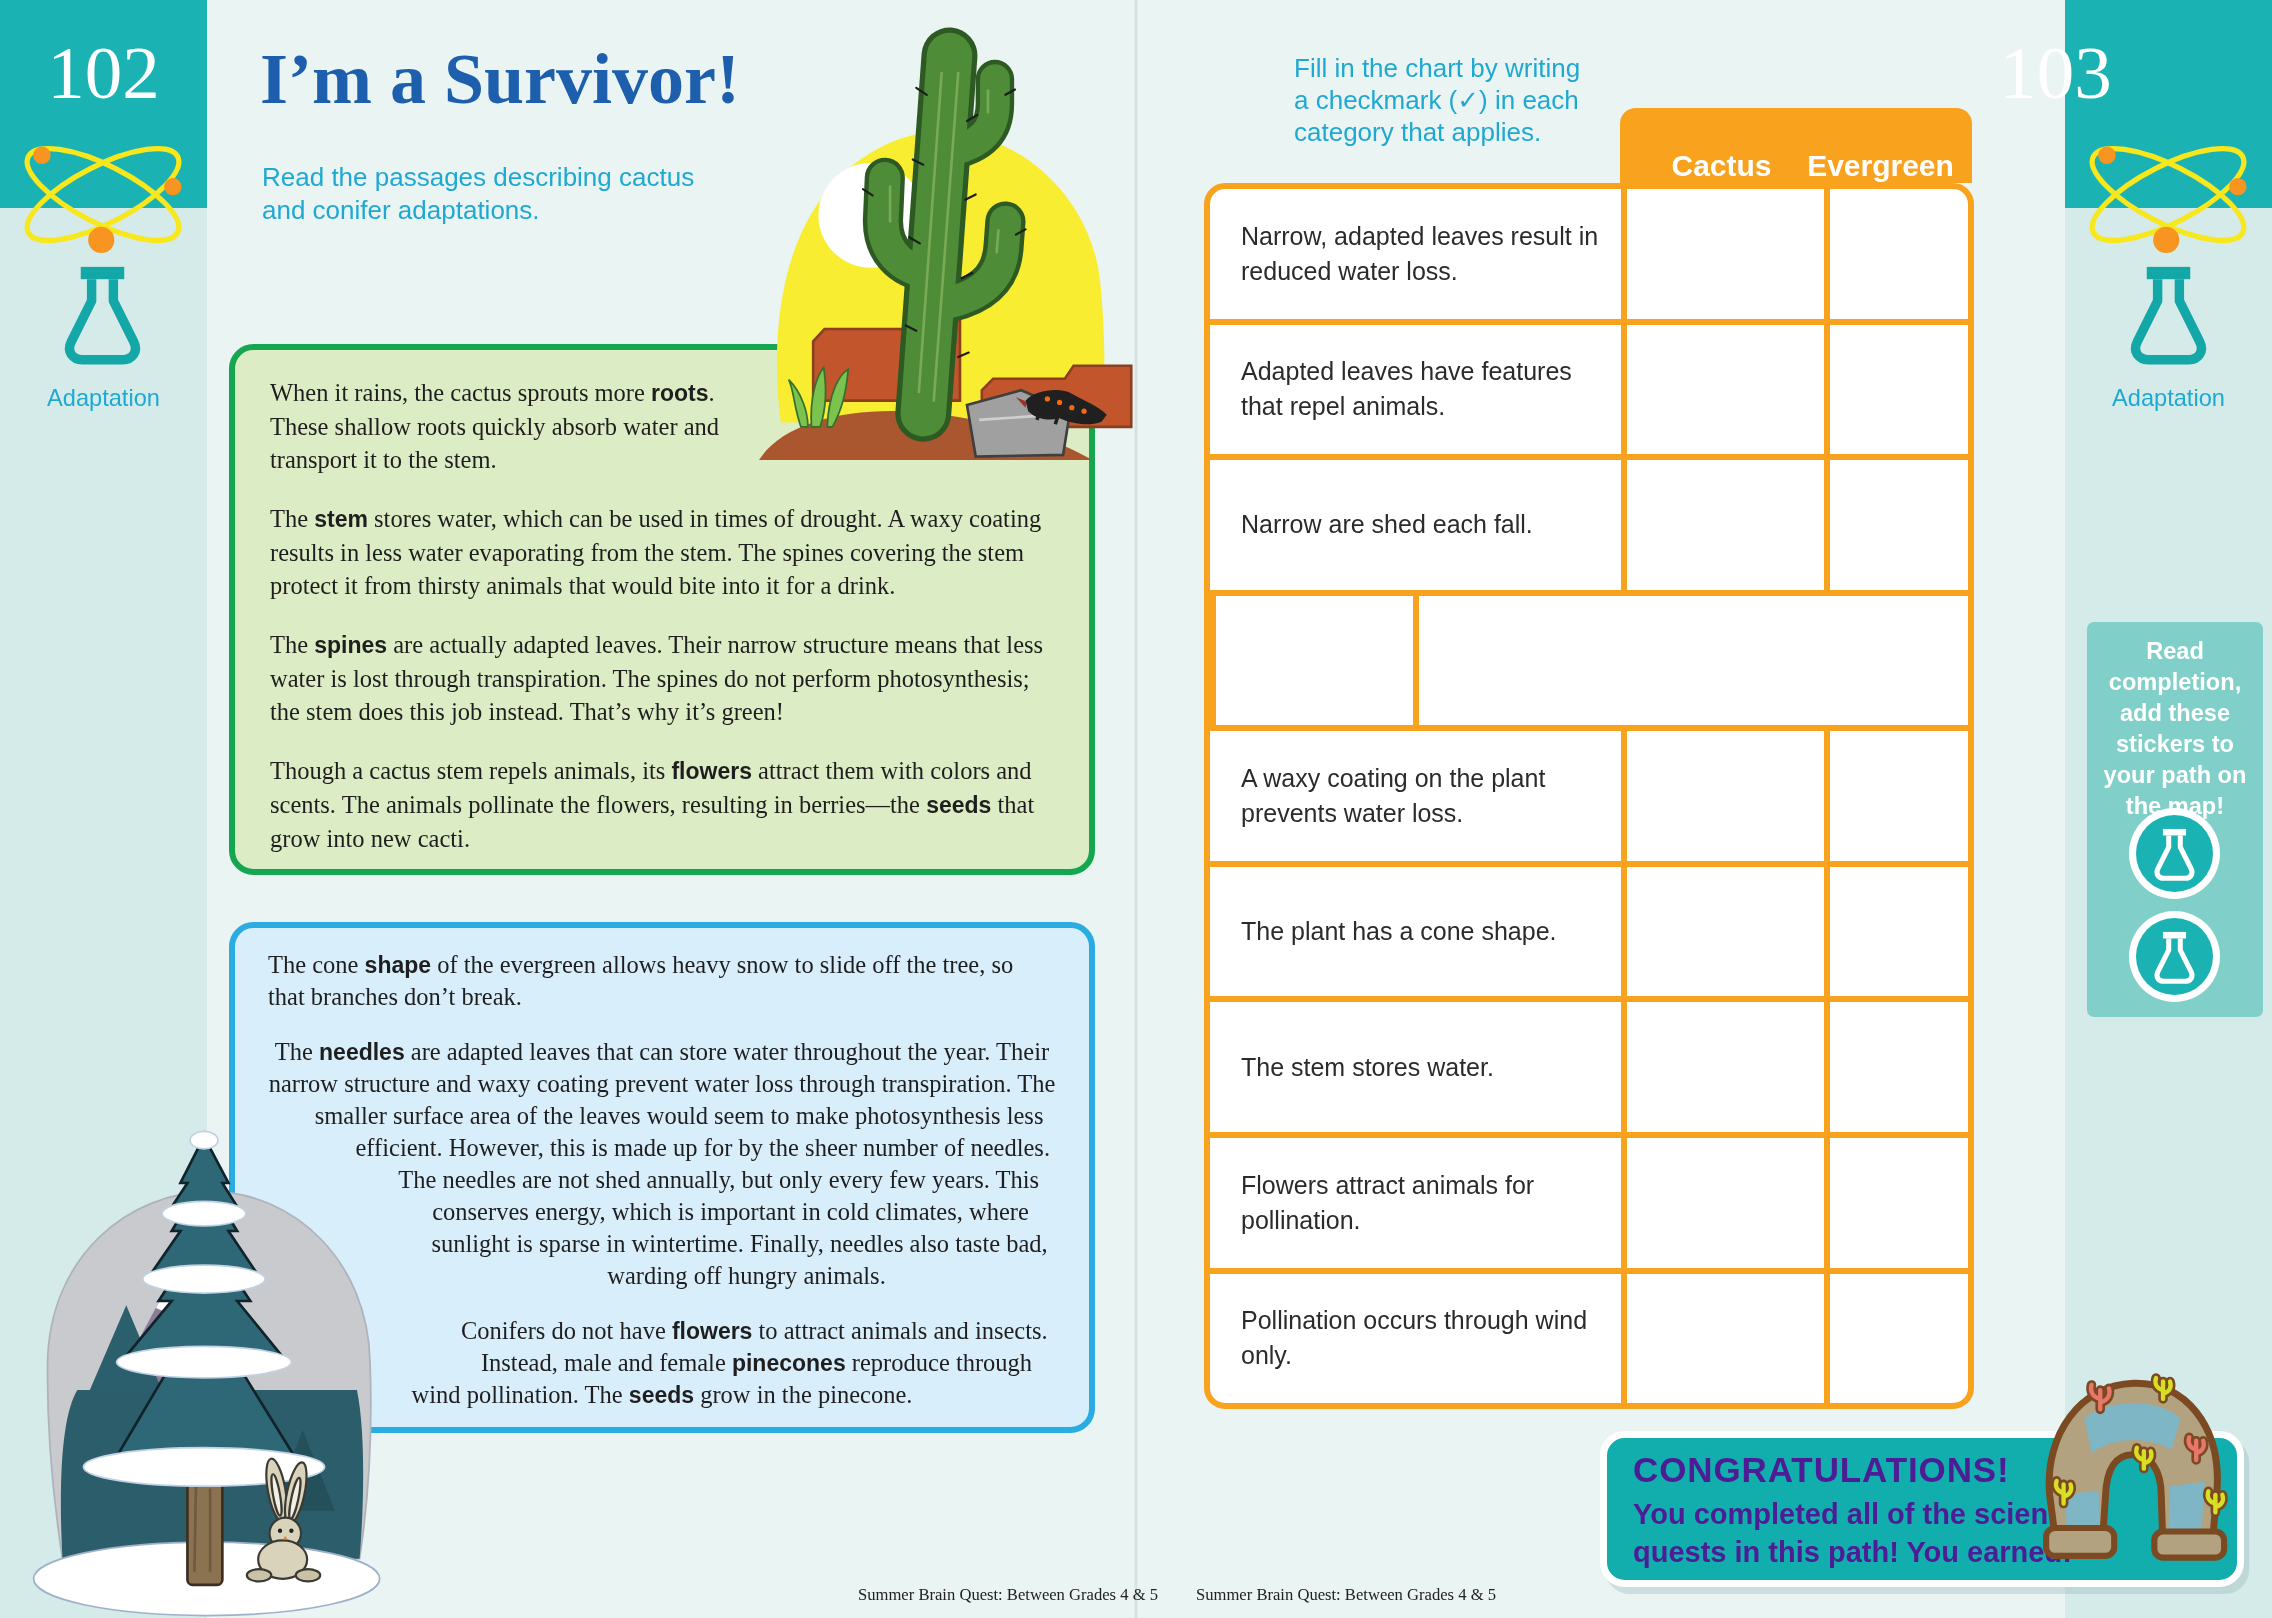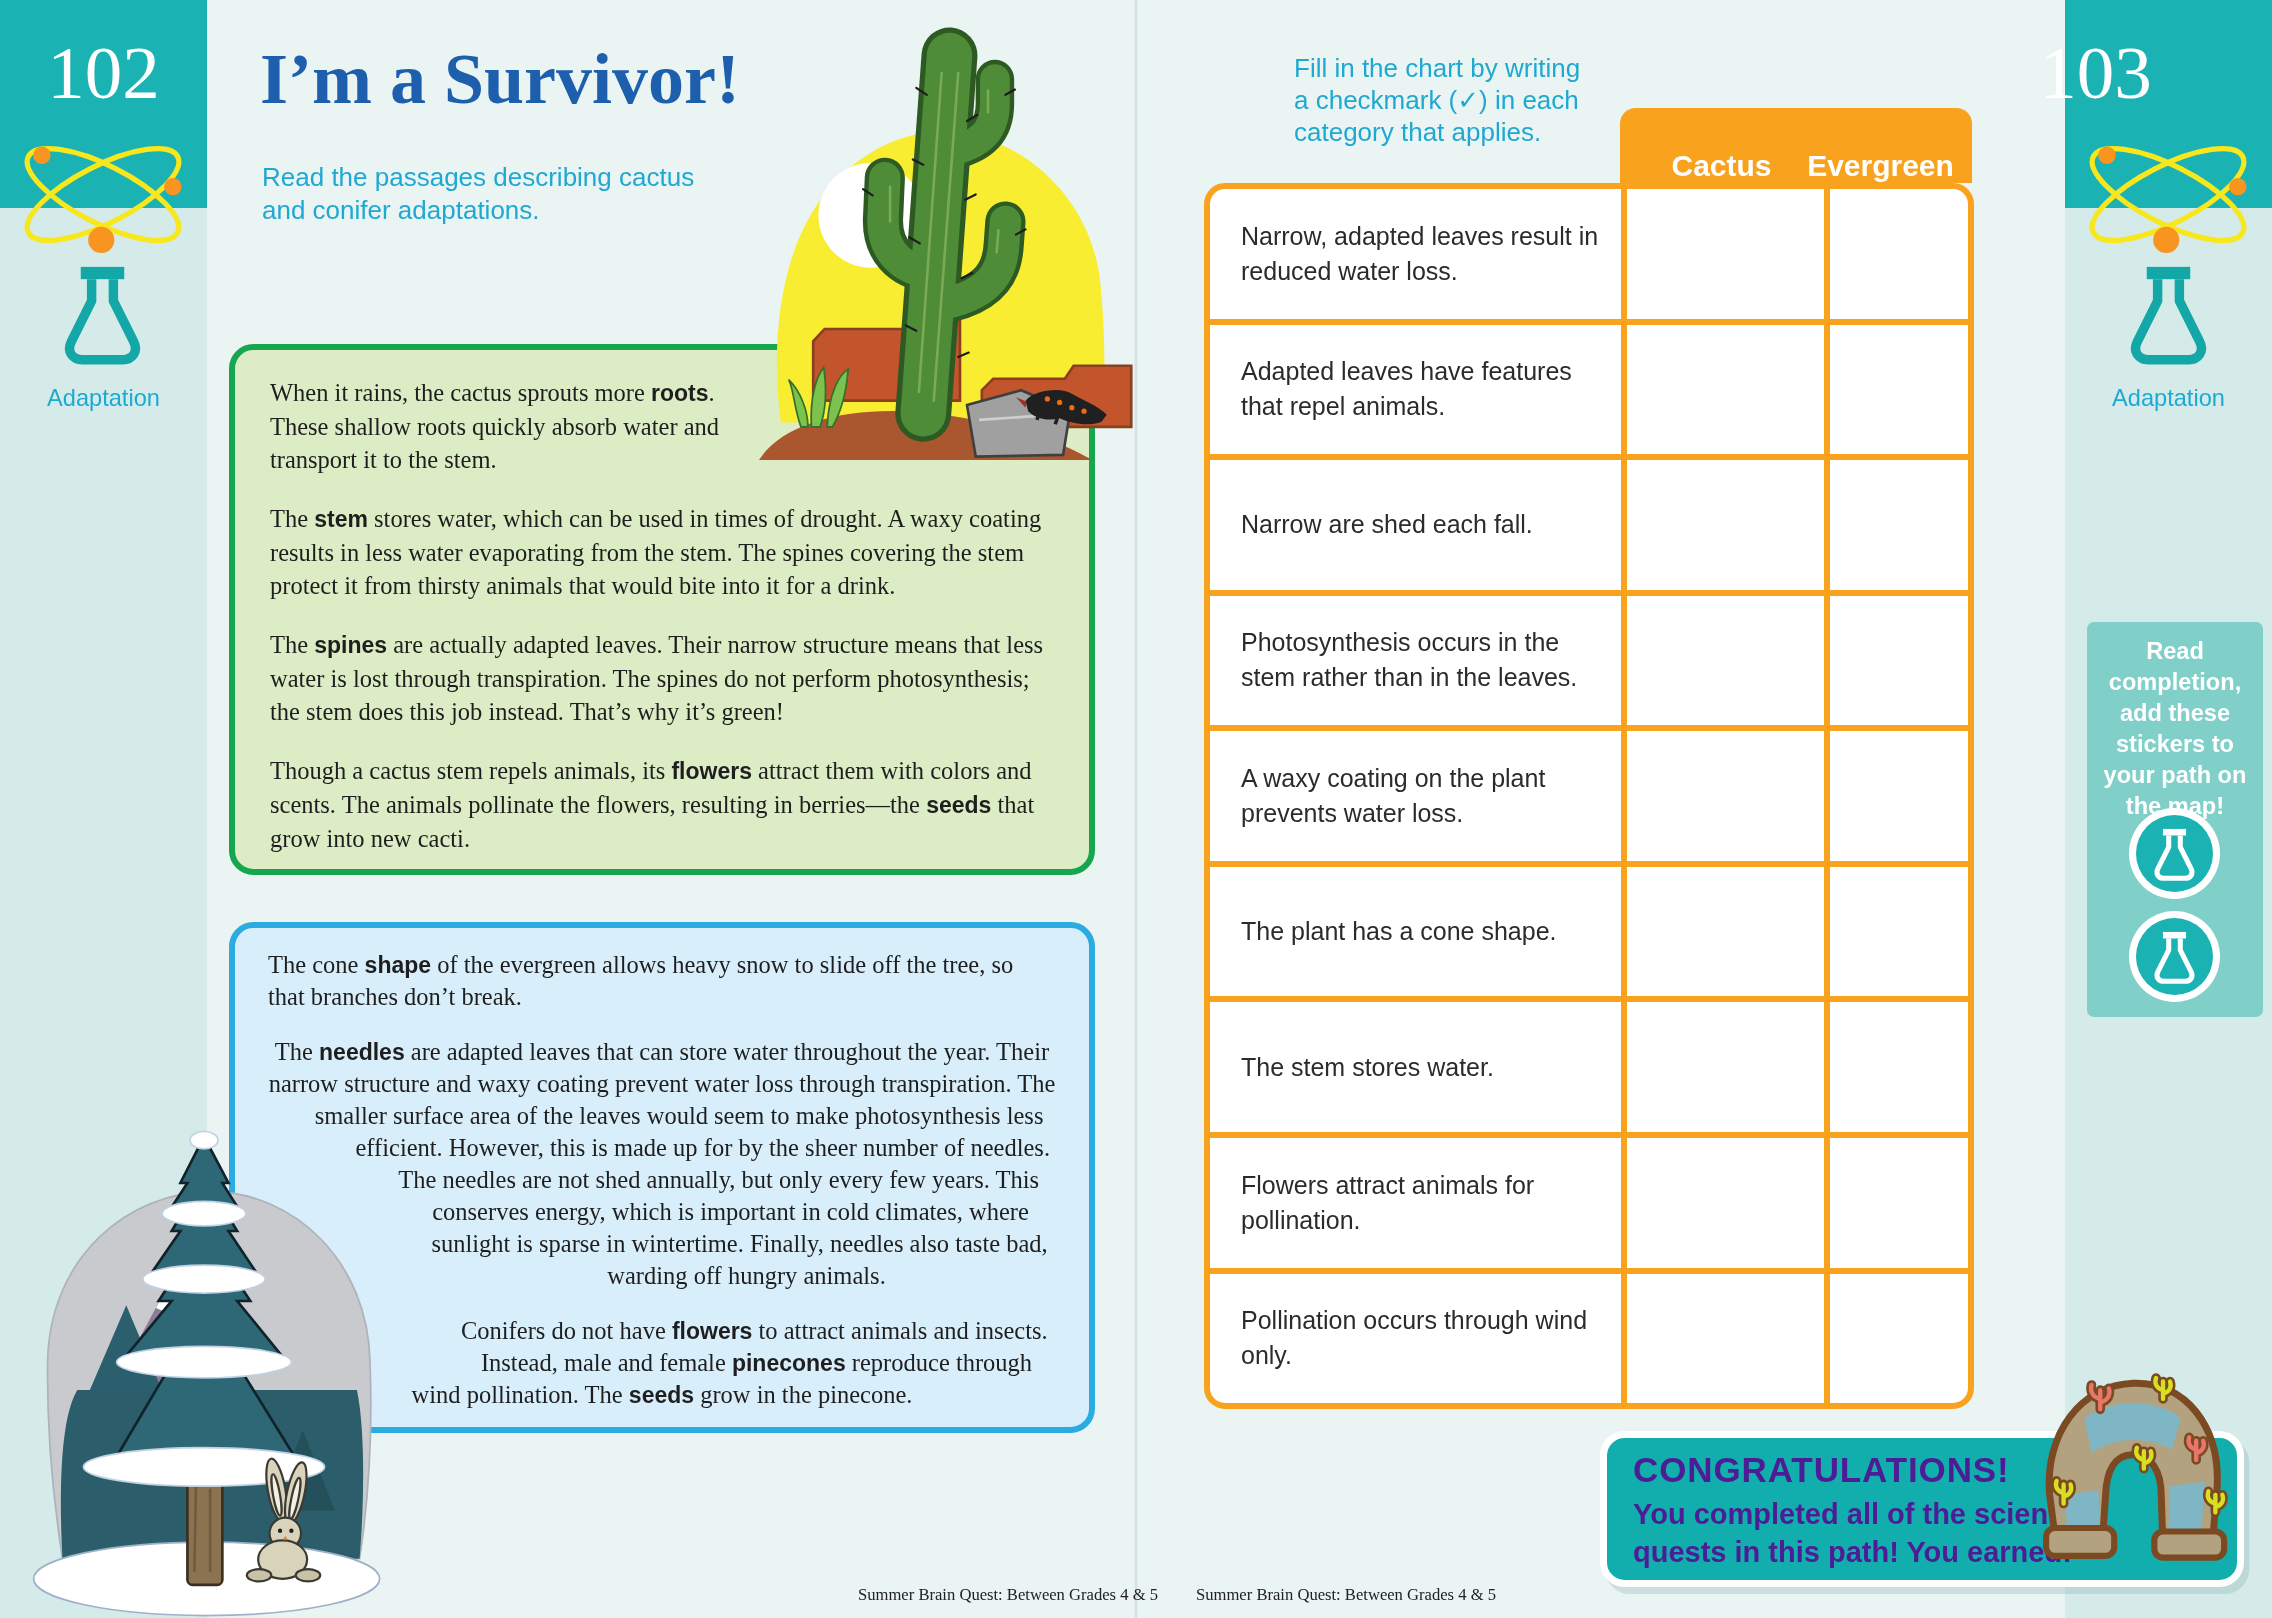--- a/index.html
+++ b/index.html
@@ -82,21 +82,21 @@
     <circle cx="108" cy="127" r="15" fill="#f79520"></circle>
   </svg>
   <svg class="abs flask" style="left:59px;" viewBox="0 0 120 140">
     <rect x="30" y="5" width="60" height="17" fill="#14a7a7"></rect>
     <path d="M45,22 V52 L17,108 C10,122 19,133 32,133 H88 C101,133 110,122 103,108 L75,52 V22" fill="none" stroke="#14a7a7" stroke-width="13" stroke-linejoin="round"></path>
   </svg>
   <div class="abs cat-label" style="left:0;">Adaptation</div>
 
   <div class="abs sidebar" style="left:2065px;"></div>
   <div class="abs pageblock" style="left:2065px;"></div>
-  <div class="abs pagenum" style="left:1992px;">103</div>
+  <div class="abs pagenum" style="left:1952px;">103</div>
   <svg class="abs atom" style="left:2072px;" viewBox="0 0 220 150">
     <g fill="none" stroke="#f7e71c" stroke-width="6">
       <ellipse cx="110" cy="75" rx="96" ry="33" transform="rotate(-27 110 75)"></ellipse>
       <ellipse cx="110" cy="75" rx="96" ry="33" transform="rotate(27 110 75)"></ellipse>
     </g>
     <circle cx="40" cy="30" r="10" fill="#f79520"></circle>
     <circle cx="190" cy="66" r="10" fill="#f79520"></circle>
     <circle cx="108" cy="127" r="15" fill="#f79520"></circle>
   </svg>
   <svg class="abs flask" style="left:2125px;" viewBox="0 0 120 140">
@@ -255,23 +255,20 @@
       <div class="cell-e"></div>
     </div>
     <div class="row">
       <div class="cell-s">
           <span>Narrow are shed each fall.</span>
         </div>
       <div class="cell-c"></div>
       <div class="cell-e"></div>
     </div>
     <div class="row">
-      <div class="cell-s">
-          <span>Photosynthesis occurs in the stem rather than in the leaves.</span>
-        </div>
       <div class="cell-c"></div>
       <div class="cell-e"></div>
     </div>
     <div class="row">
       <div class="cell-s">
           <span>A waxy coating on the plant prevents water loss.</span>
         </div>
       <div class="cell-c"></div>
       <div class="cell-e"></div>
     </div>

